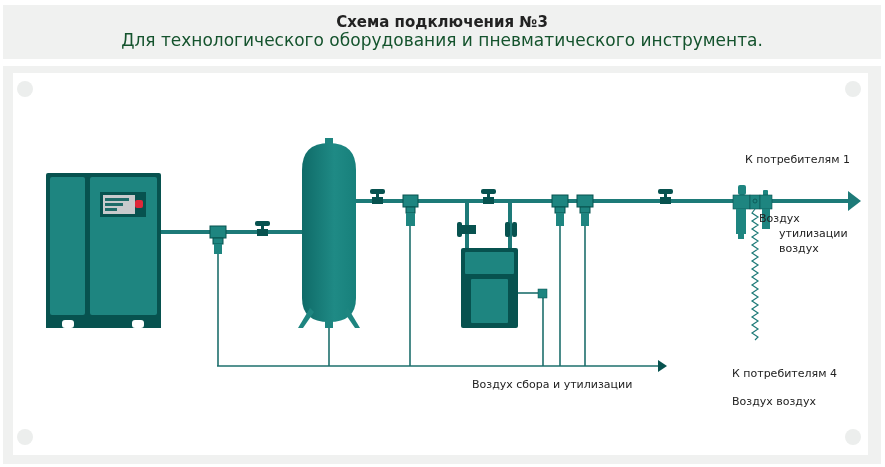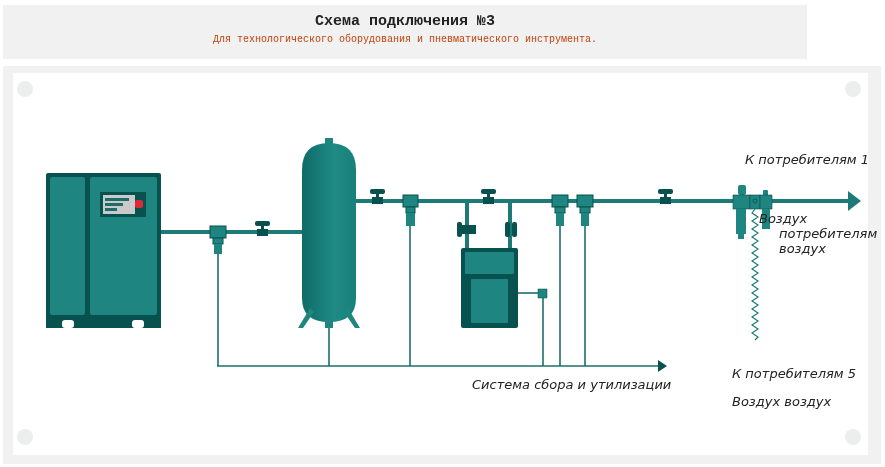--- a/index.html
+++ b/index.html
@@ -1,23 +1,23 @@
 <!DOCTYPE html>
 <html><head>
 <meta charset="utf-8">
 <style>
   html,body{margin:0;padding:0;background:#fff;}
   body{width:885px;height:467px;position:relative;overflow:hidden;font-family:"DejaVu Sans","Liberation Sans",sans-serif;}
-  .header{position:absolute;left:3px;top:5px;width:804px;height:54px;background:#f0f1f0;text-align:center;font-family:Liberation Mono, monospace;}
+  .header{position:absolute;left:3px;top:5px;width:878px;height:54px;background:#f0f1f0;text-align:center;}
   .title{font-weight:bold;font-size:15px;color:#222;margin-top:8px;line-height:18px;}
-  .subtitle{font-size:10px;color:#c2410c;line-height:18px;}
+  .subtitle{font-size:17px;color:#14532d;line-height:18px;}
   .frame{position:absolute;left:3px;top:66px;width:878px;height:398px;background:#f0f1f0;}
   .inner{position:absolute;left:10px;top:7px;width:855px;height:382px;background:#fff;}
   .dot{position:absolute;width:16px;height:16px;border-radius:50%;background:#eceeed;}
-  .lbl{position:absolute;font-size:13px;color:#222;line-height:15px;white-space:nowrap;font-style:italic;}
+  .lbl{position:absolute;font-size:11px;color:#222;line-height:15px;white-space:nowrap;}
   svg{position:absolute;left:0;top:0;}
 </style>
 </head>
 <body>
 
 <div class="header">
   <div class="title">Схема подключения №3</div>
   <div class="subtitle">Для технологического оборудования и пневматического инструмента.</div>
 </div>
 
@@ -152,17 +152,17 @@
     <circle cx="755" cy="201" r="2" fill="none" stroke="#07524f" stroke-width="0.8"></circle>
     <rect x="763" y="190" width="5" height="6" rx="1" fill="#1e8580"></rect>
     <rect x="760" y="195" width="12" height="14" fill="#1e8580" stroke="#07524f" stroke-width="0.6"></rect>
     <rect x="762" y="209" width="8" height="20" fill="#1e8580"></rect>
     <path d="M755,209 l-3,4 l6,4 l-6,4 l6,4 l-6,4 l6,4 l-6,4 l6,4 l-6,4 l6,4 l-6,4 l6,4 l-6,4 l6,4 l-6,4 l6,4 l-6,4 l6,4 l-6,4 l6,4 l-6,4 l6,4 l-6,4 l6,4 l-6,4 l6,4 l-6,4 l6,4 l-6,4 l6,4 l-6,4 l6,4 l-3,3" fill="none" stroke="#1d7a78" stroke-width="1.2"></path>
   </g>
 </svg>
 
 <div class="lbl" style="left:745px;top:152px">К потребителям 1</div>
 <div class="lbl" style="left:759px;top:211px">Воздух</div>
-<div class="lbl" style="left:779px;top:226px">потребителям</div>
+<div class="lbl" style="left:779px;top:226px">утилизации</div>
 <div class="lbl" style="left:779px;top:241px">воздух</div>
-<div class="lbl" style="left:472px;top:377px">Система сбора и утилизации</div>
-<div class="lbl" style="left:732px;top:366px">К потребителям 5</div>
+<div class="lbl" style="left:472px;top:377px">Воздух сбора и утилизации</div>
+<div class="lbl" style="left:732px;top:366px">К потребителям 4</div>
 <div class="lbl" style="left:732px;top:394px">Воздух воздух</div>
 
 </body></html>

